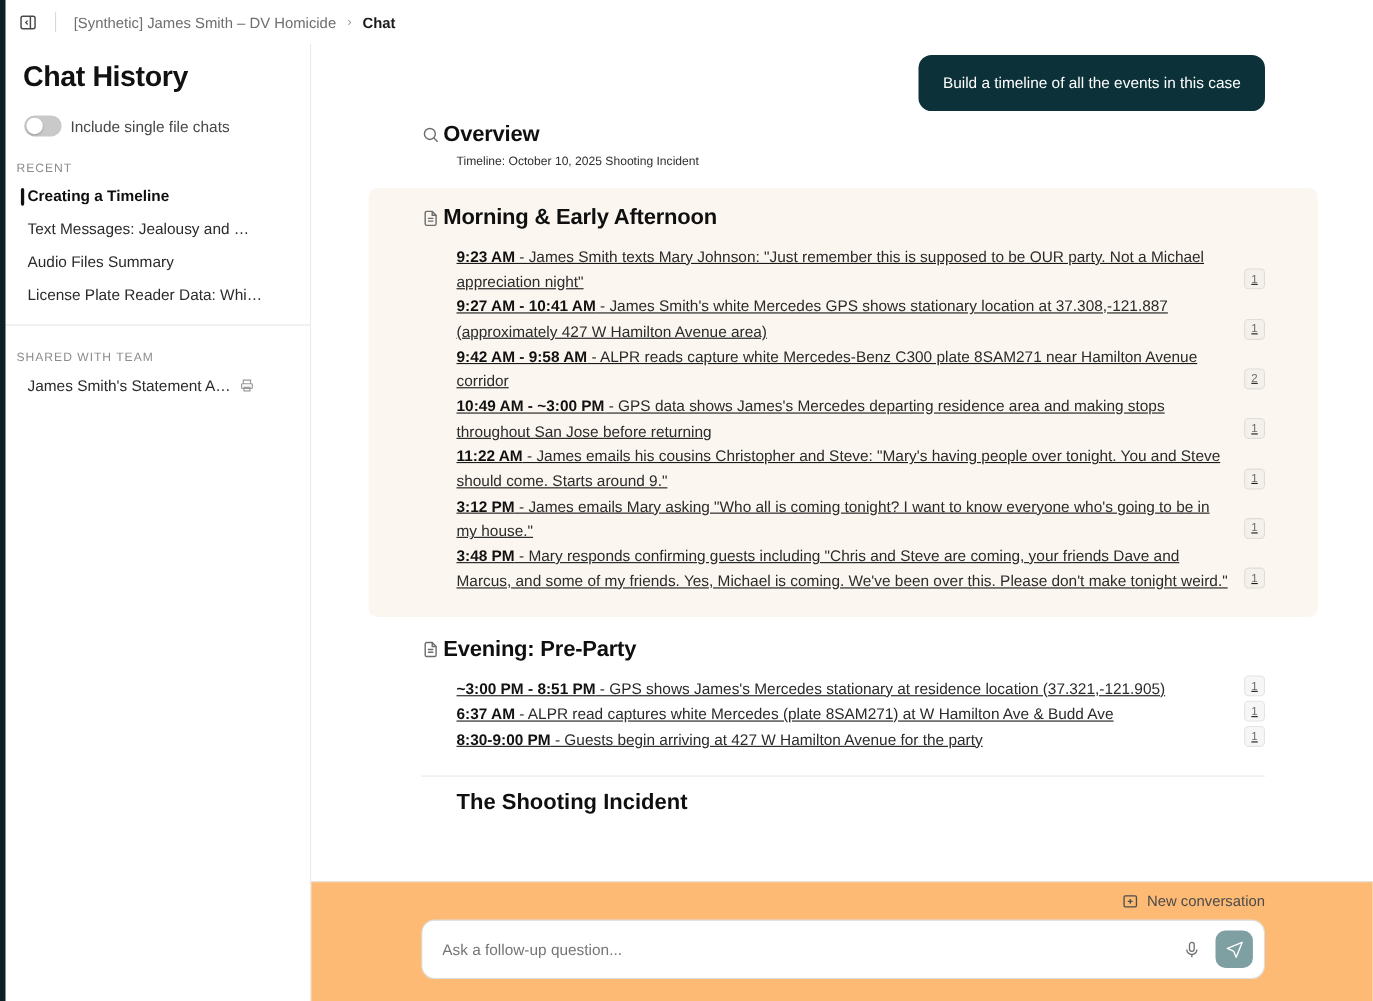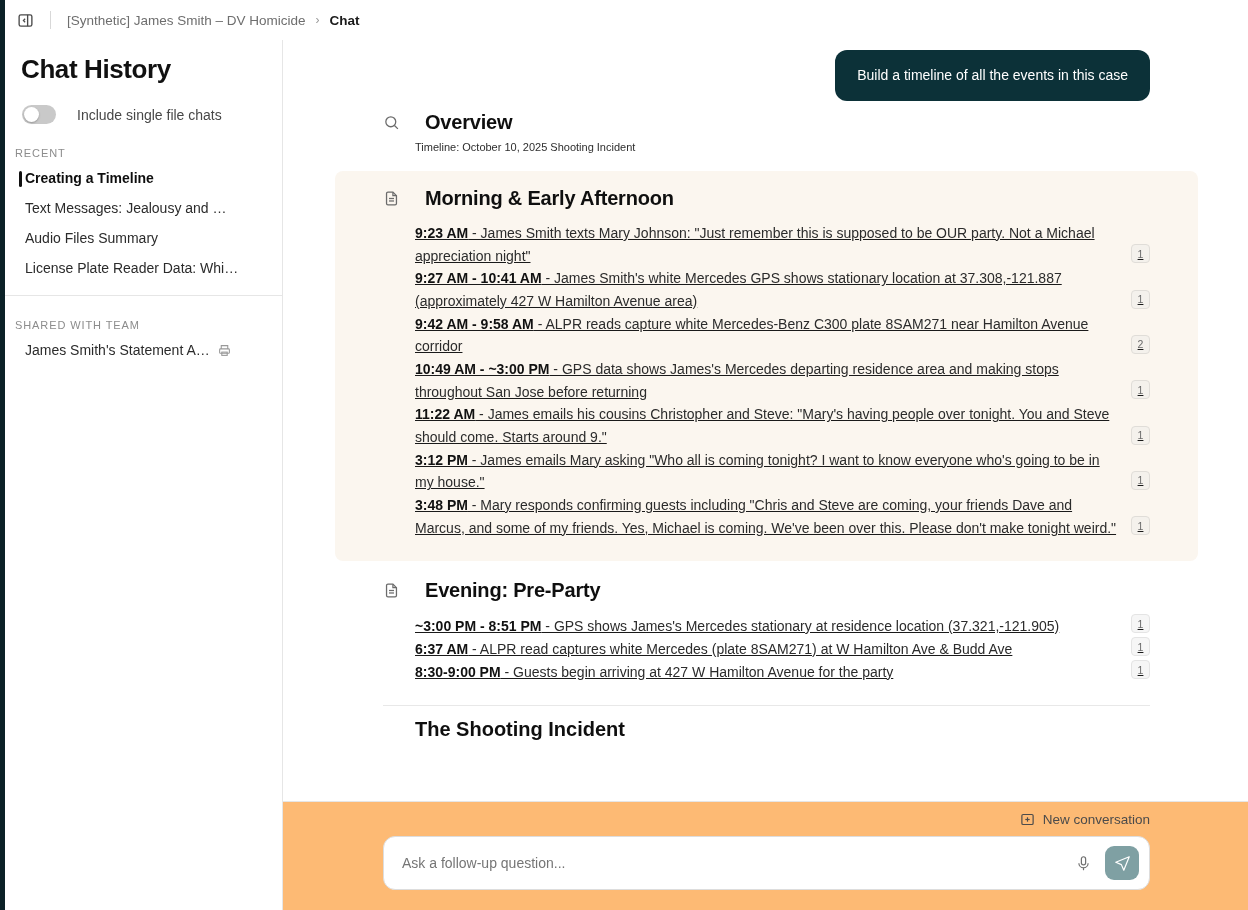--- a/index.html
+++ b/index.html
@@ -86,21 +86,21 @@
   .sidebar-title {
     font-size: 26px;
     font-weight: 700;
     letter-spacing: -0.4px;
     padding: 14px 20px 0 21px;
     color: #111;
   }
   .toggle-row {
     display: flex;
     align-items: center;
-    gap: 21px;
+    gap: 8px;
     padding: 20px 20px 0 22px;
     cursor: pointer;
   }
   .switch {
     width: 34px; height: 19px;
     border-radius: 10px;
     background: #c9c9c9;
     position: relative;
     flex: 0 0 34px;
   }
@@ -193,21 +193,21 @@
   .section { padding-top: 10px; }
   .section.highlight {
     background: #fbf6ef;
     border-radius: 8px;
     margin: 18px -48px 0 -48px;
     padding: 16px 48px 22px 48px;
   }
   .section-head {
     display: flex;
     align-items: center;
-    gap: 25px;
+    gap: 3px;
     margin-bottom: 5px;
   }
   .section-icon { color: #6b6b6b; flex: 0 0 auto; display: inline-flex; }
   .section-title {
     font-size: 20px;
     font-weight: 700;
     letter-spacing: -0.2px;
     color: #0f0f0f;
   }
   .section-sub {

